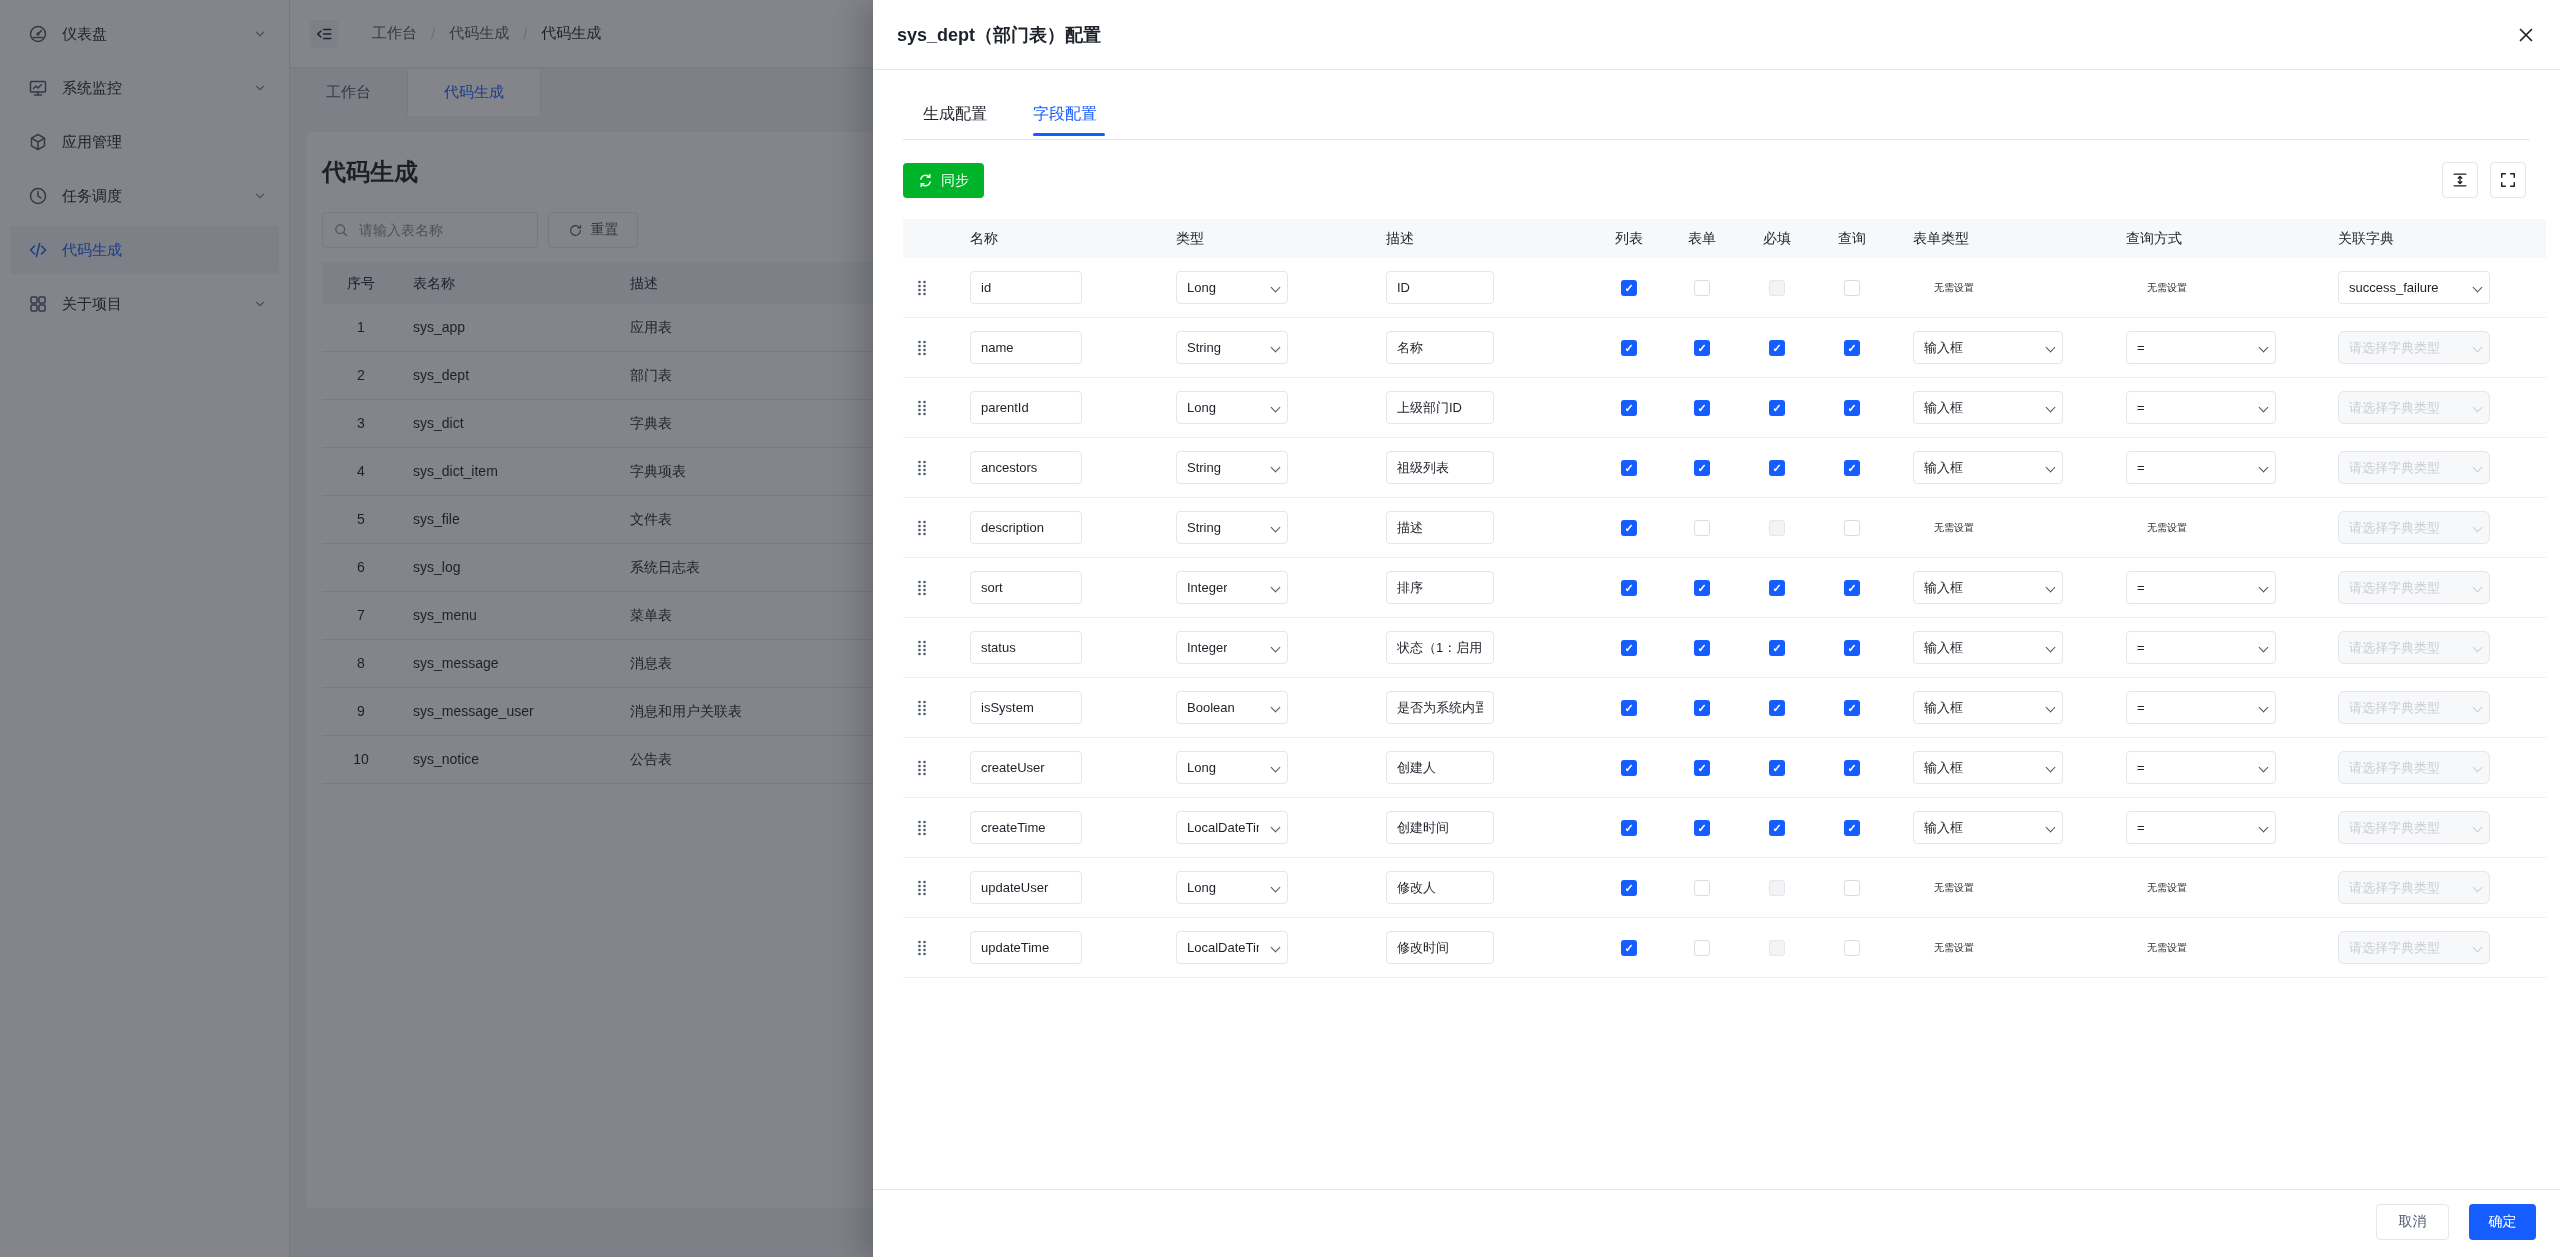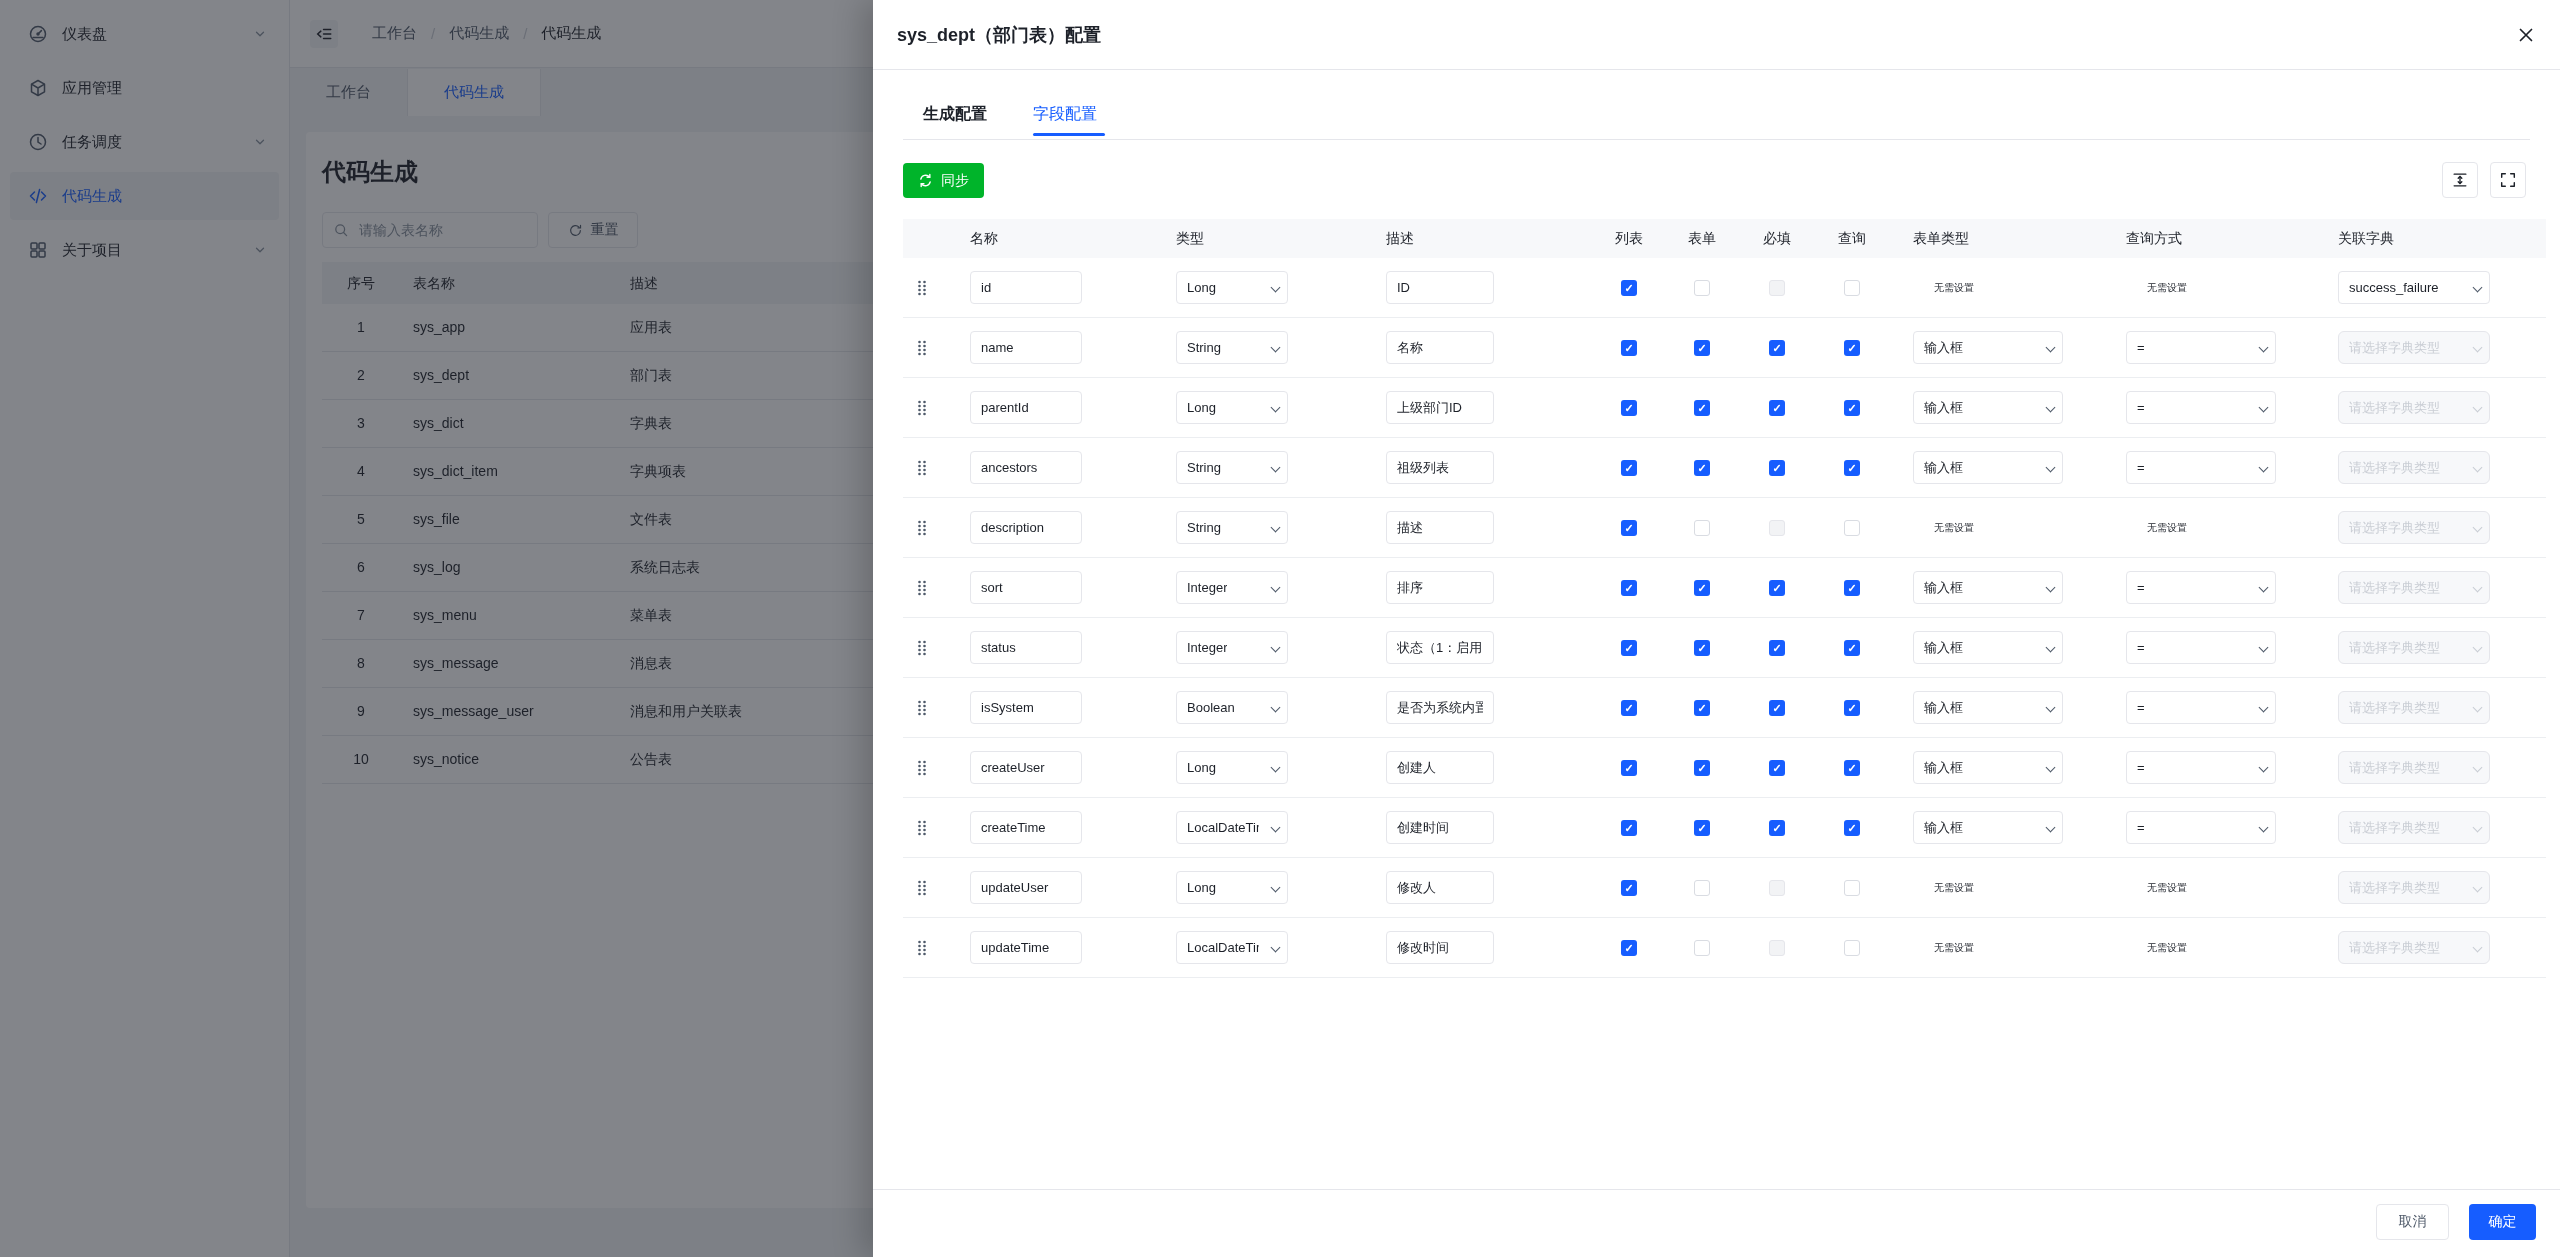--- a/index.html
+++ b/index.html
@@ -57,21 +57,21 @@
   .mask{position:absolute;inset:0;background:rgba(29,33,41,.55);z-index:40;}
 
   
   .drawer{position:absolute;top:0;bottom:0;left:873px;width:1687px;background:#fff;z-index:50;
       box-shadow:-12px 0 28px rgba(0,0,0,.18);}
   .d-head{height:70px;border-bottom:1px solid #e5e6eb;position:relative;}
   .d-title{position:absolute;left:24px;top:50%;transform:translateY(-50%);font-size:18px;font-weight:600;color:#1d2129;}
   .d-close{position:absolute;right:24px;top:25px;width:20px;height:20px;color:#1d2129;cursor:pointer;}
   .d-tabs{position:absolute;top:88px;left:0;right:0;height:52px;}
   .d-tab{position:absolute;top:16px;font-size:16px;color:#1d2129;cursor:pointer;}
-  .d-tab.t0{left:50px;font-weight:bold;}
+  .d-tab.t0{left:50px;}
   .d-tab.t1{left:160px;color:#165dff;}
   .d-underline{position:absolute;left:160px;top:45px;width:72px;height:3px;background:#165dff;border-radius:2px;}
   .d-divider{position:absolute;left:30px;right:30px;top:51px;height:1px;background:#e5e6eb;}
 
   .syncbtn{position:absolute;left:30px;top:163px;height:35px;padding:0 15px;background:#00b42a;color:#fff;
       border:0;border-radius:4px;display:flex;align-items:center;gap:8px;font-size:14px;cursor:pointer;}
   .toolbtn{position:absolute;top:162px;width:36px;height:36px;border:1px solid #e5e6eb;border-radius:4px;
       display:flex;align-items:center;justify-content:center;color:#1d2129;background:#fff;cursor:pointer;}
   .toolbtn.rh{left:1569px;}
   .toolbtn.fs{left:1617px;}
@@ -125,20 +125,34 @@
         <div class="mi">
           <span class="micon">
             <svg width="20" height="20" viewBox="0 0 20 20" fill="none" stroke="currentColor" stroke-width="1.5" stroke-linecap="round">
               <circle cx="10" cy="10" r="7.5"></circle>
               <path d="M10 10l3.4-3.4"></path>
               <circle cx="10" cy="10" r="1" fill="currentColor"></circle>
               <path d="M5 13.5h10"></path>
             </svg>
           </span>
           <span>仪表盘</span>
+          <span class="mchev">
+            <svg width="14" height="14" viewBox="0 0 20 20" fill="none" stroke="currentColor" stroke-width="1.8" stroke-linecap="round" stroke-linejoin="round">
+              <path d="M5 7.5l5 5 5-5"></path>
+            </svg>
+          </span>
+        </div>
+        <div class="mi">
+          <span class="micon">
+            <svg width="20" height="20" viewBox="0 0 20 20" fill="none" stroke="currentColor" stroke-width="1.5" stroke-linecap="round" stroke-linejoin="round">
+              <rect x="2.5" y="3.5" width="15" height="10.5" rx="1"></rect>
+              <path d="M10 14v3M6.5 17h7M5.5 10.5L8 8l2 2 3.5-3.5"></path>
+            </svg>
+          </span>
+          <span>系统监控</span>
           <span class="mchev">
             <svg width="14" height="14" viewBox="0 0 20 20" fill="none" stroke="currentColor" stroke-width="1.8" stroke-linecap="round" stroke-linejoin="round">
               <path d="M5 7.5l5 5 5-5"></path>
             </svg>
           </span>
         </div>
         <div class="mi">
           <span class="micon">
             <svg width="20" height="20" viewBox="0 0 20 20" fill="none" stroke="currentColor" stroke-width="1.5" stroke-linejoin="round">
               <path d="M10 2.5l6.5 3.7v7.6L10 17.5l-6.5-3.7V6.2z"></path>

